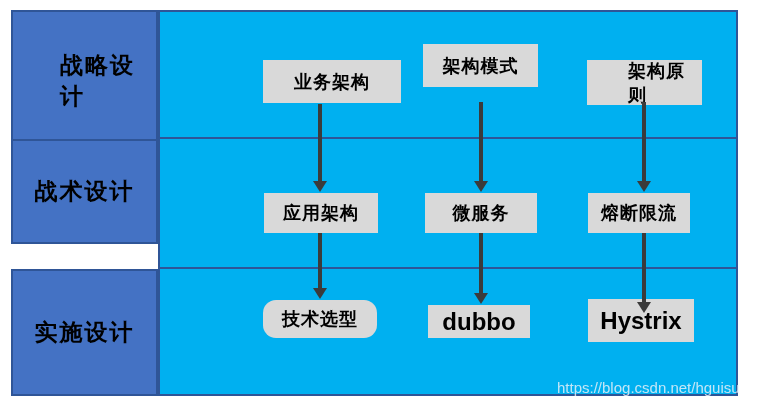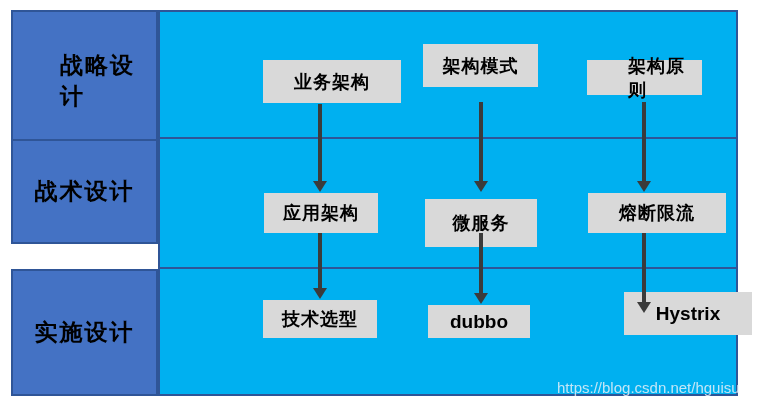--- a/index.html
+++ b/index.html
@@ -64,21 +64,21 @@
     color: #000000;
     font-weight: bold;
     font-size: 18px;
     display: flex;
     align-items: center;
     justify-content: center;
     box-sizing: border-box;
     z-index: 2;
     letter-spacing: 1px;
   }
-  .node.latin { font-size: 19px; letter-spacing: 0; }
+  .node.latin { font-size: 24px; letter-spacing: 0; }
 
   
   .arrow {
     position: absolute;
     width: 14px;
     z-index: 3;
   }
   .arrow .shaft {
     position: absolute;
     left: 5px;
@@ -123,29 +123,29 @@
     <span>实施设计</span>
   </div>
 
   <div class="content-panel">
     <div class="h-divider d1"></div>
     <div class="h-divider d2"></div>
   </div>
 
   <div class="node" style="left:263px; top:60px; width:138px; height:43px;">业务架构</div>
   <div class="node" style="left:423px; top:44px; width:115px; height:43px;">架构模式</div>
-  <div class="node" style="left:587px; top:60px; width:115px; height:35px;padding-left:41px;">架构原则</div>
+  <div class="node" style="left:587px; top:60px; width:115px; height:45px;padding-left:41px;">架构原则</div>
 
   <div class="node" style="left:264px; top:193px; width:114px; height:40px;text-align:center;">应用架构</div>
-  <div class="node" style="left:425px; top:199px; width:112px; height:48px;font-family:Liberation Serif, serif;">微服务</div>
-  <div class="node" style="left:588px; top:193px; width:138px; height:40px;">熔断限流</div>
+  <div class="node" style="left:425px; top:193px; width:112px; height:40px;font-family:Liberation Serif, serif;">微服务</div>
+  <div class="node" style="left:588px; top:193px; width:102px; height:40px;">熔断限流</div>
 
-  <div class="node" style="left:263px; top:300px; width:114px; height:38px;">技术选型</div>
+  <div class="node" style="left:263px; top:300px; width:114px; height:38px;border-radius:13px;">技术选型</div>
   <div class="node latin" style="left:428px; top:305px; width:102px; height:33px;">dubbo</div>
-  <div class="node latin" style="left:588px; top:292px; width:128px; height:43px;margin-left:36px;">Hystrix</div>
+  <div class="node latin" style="left:588px; top:299px; width:106px; height:43px;">Hystrix</div>
 
   <div class="arrow" style="left:313px; top:104px; height:88px;">
     <div class="shaft"></div>
     <div class="head"></div>
   </div>
   <div class="arrow" style="left:474px; top:102px; height:90px;">
     <div class="shaft"></div>
     <div class="head"></div>
   </div>
   <div class="arrow" style="left:637px; top:102px; height:90px;">

